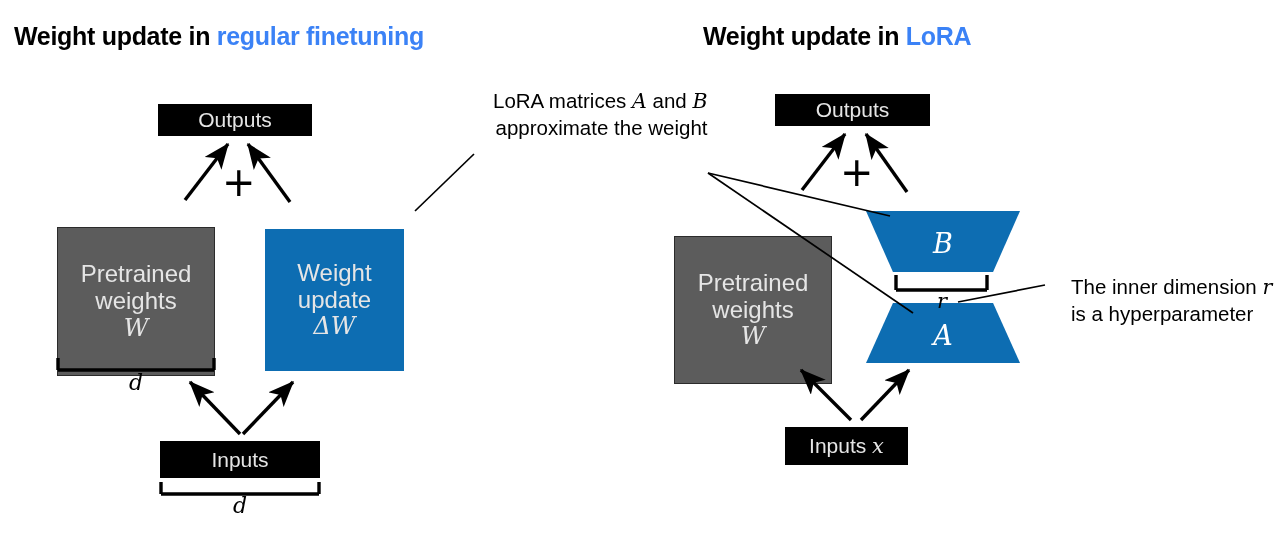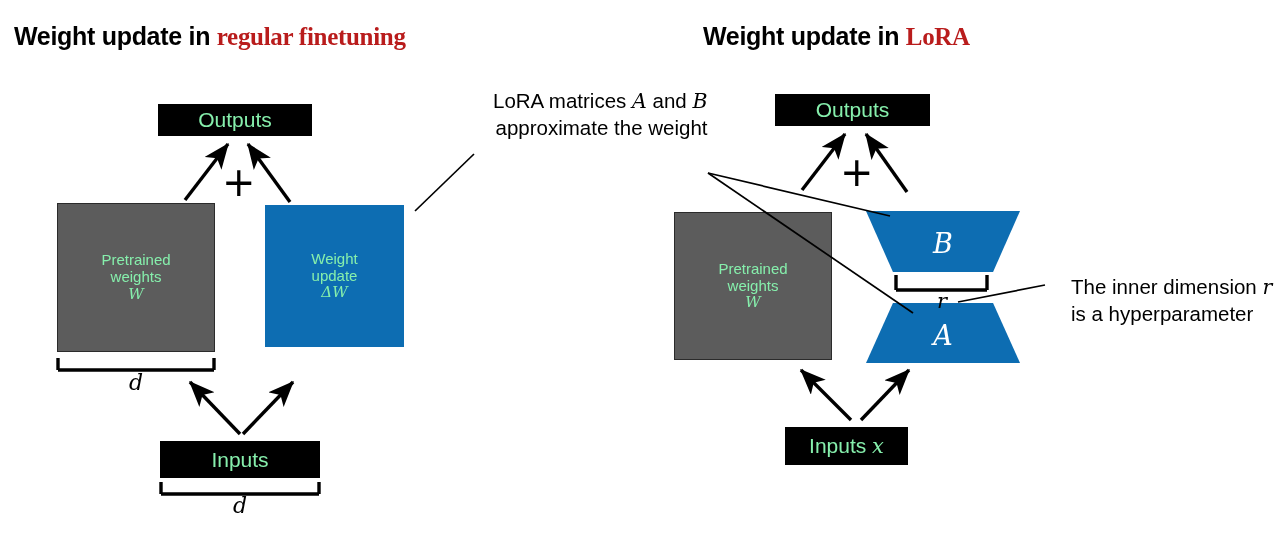--- a/index.html
+++ b/index.html
@@ -33,41 +33,41 @@
 
   
   .title {
     position: absolute;
     font-weight: bold;
     font-size: 25px;
     letter-spacing: -0.3px;
     white-space: nowrap;
     line-height: 1;
   }
-  .title .accent { color: #b91c1c; font-family: Liberation Serif, serif; }
+  .title .accent { color: #3b82f6; }
   #title-left  { left: 14px;  top: 24px; }
   #title-right { left: 703px; top: 24px; }
 
   
   .box {
     position: absolute;
     box-sizing: border-box;
     display: flex;
     align-items: center;
     justify-content: center;
     text-align: center;
-    color: #86efac;
+    color: #e5e5e5;
     line-height: 1.12;
   }
   .box.black { background: #000000; }
   .box.gray  { background: #5c5c5c; border: 1.5px solid #2b2b2b; }
   .box.blue  { background: #0d6db2; }
 
   .io-label { font-size: 21px; }
-  .wt-label { font-size: 15px; }
+  .wt-label { font-size: 24px; margin-top: 24px; }
 
   
   .mathit {
     font-family: "DejaVu Serif", "Liberation Serif", serif;
     font-style: italic;
   }
 
   
   .trap {
     position: absolute;

